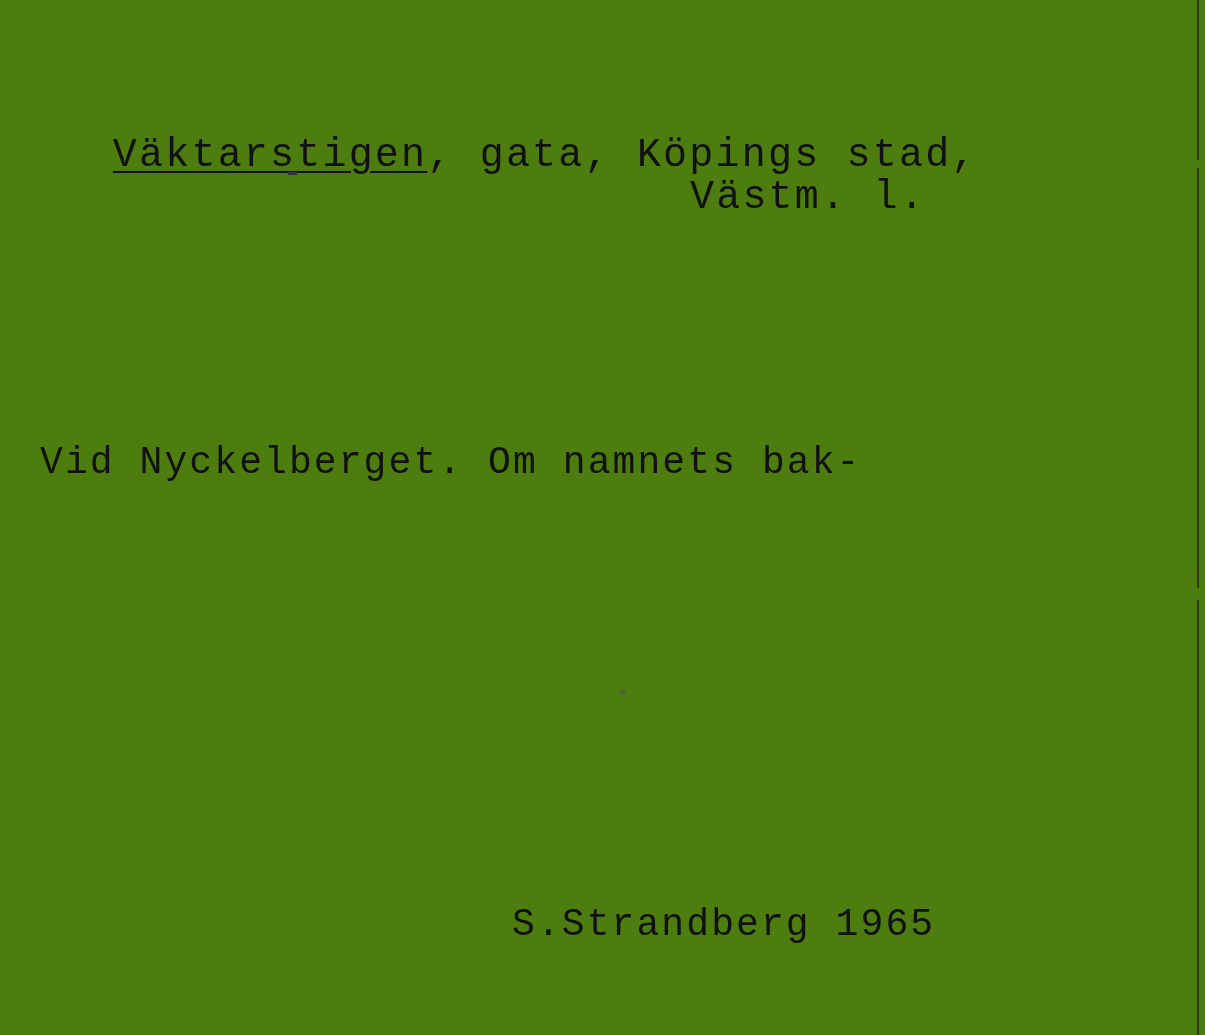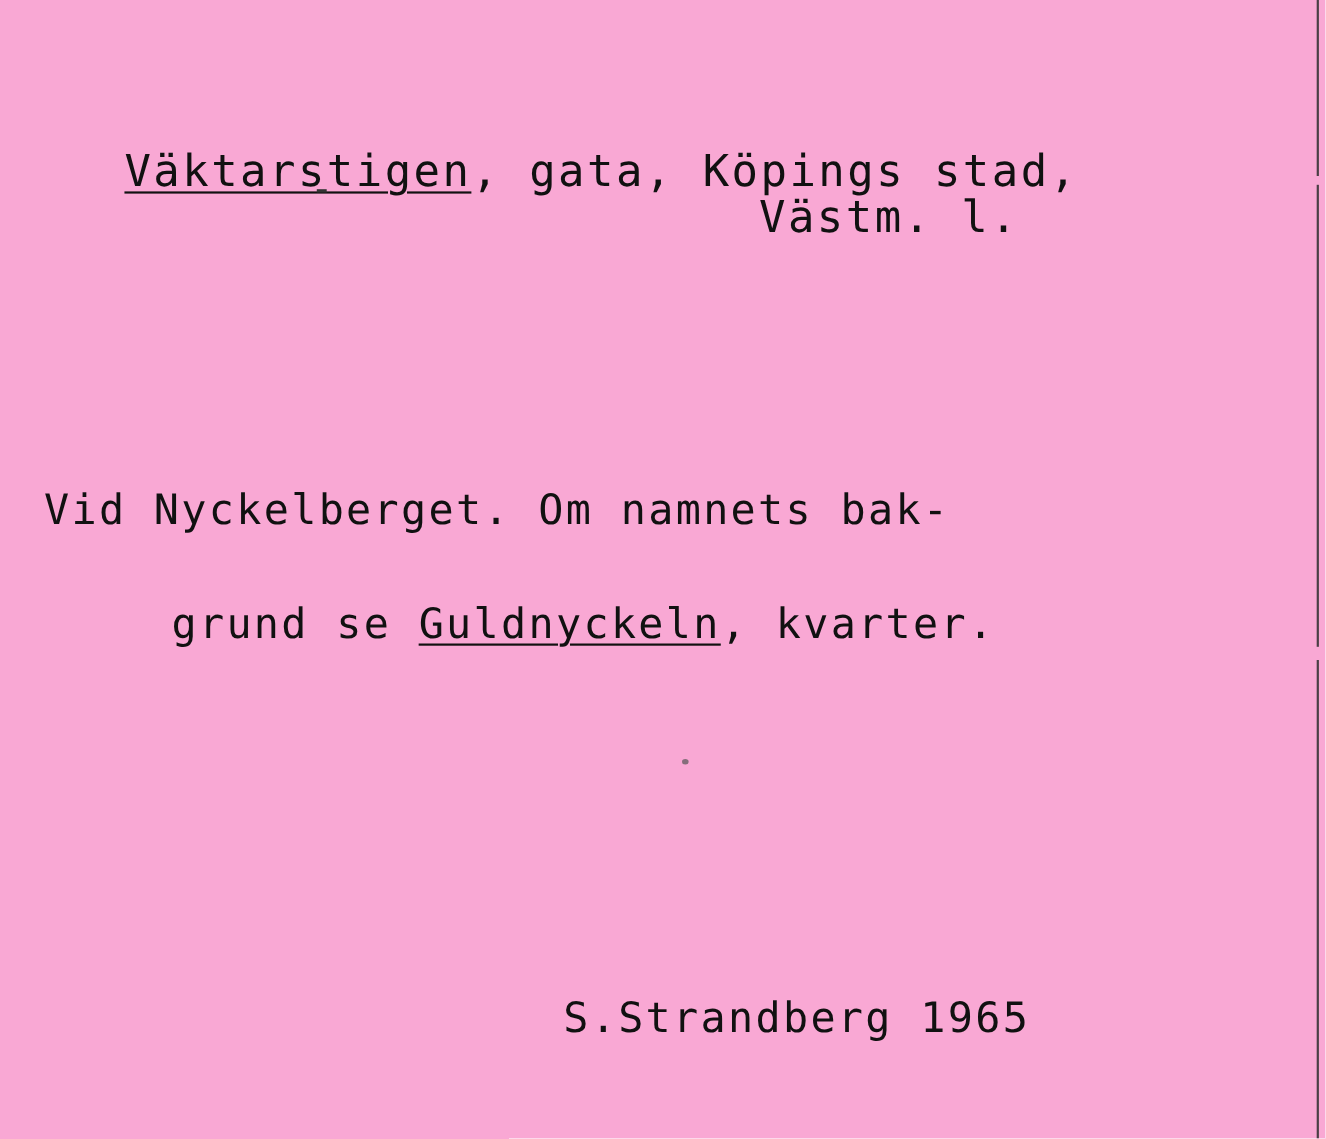--- a/index.html
+++ b/index.html
@@ -12,21 +12,22 @@
     height: 1035px;
     position: relative;
     overflow: hidden;
     font-family: "DejaVu Sans Mono", "Liberation Mono", monospace;
     color: #111111;
   }
 
   .card {
     position: absolute;
     inset: 0;
-    background: #f9a8d4;
+    background: #4d7c0f;
+    font-family: Liberation Mono, monospace;
   }
 
   
   .edge-mark {
     position: absolute;
     width: 2px;
     background: #2b2b2b;
     opacity: 0.85;
   }
   .edge-1 { right: 6px;  top: 0px;   height: 160px; }
@@ -107,21 +108,18 @@
     <span class="lemma">Väktarstigen</span><span>, gata, Köpings stad,</span>
   </div>
 
   <div class="stray-dot"></div>
 
   <div class="line headline-2">Västm. l.</div>
 
 
   <div class="line body-2">Vid Nyckelberget. Om namnets bak-</div>
 
-  <div class="line body-3">
-    <span>grund se </span><span class="xref">Guldnyckeln</span><span>, kvarter.</span>
-  </div>
 
   <div class="stray-dot-2"></div>
 
   <div class="line signature">S.Strandberg 1965</div>
 
 </div>
 
 </body></html>

